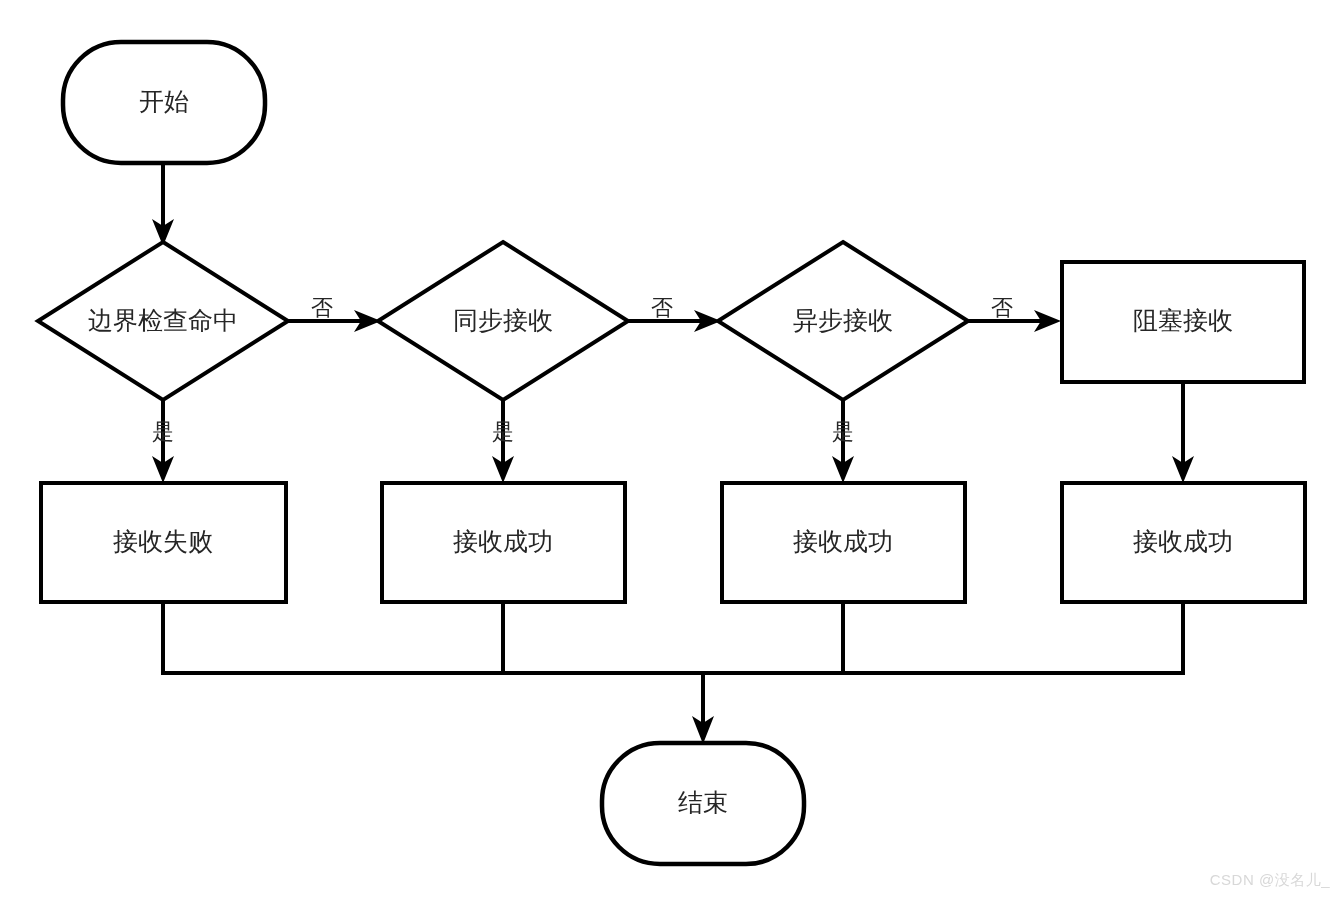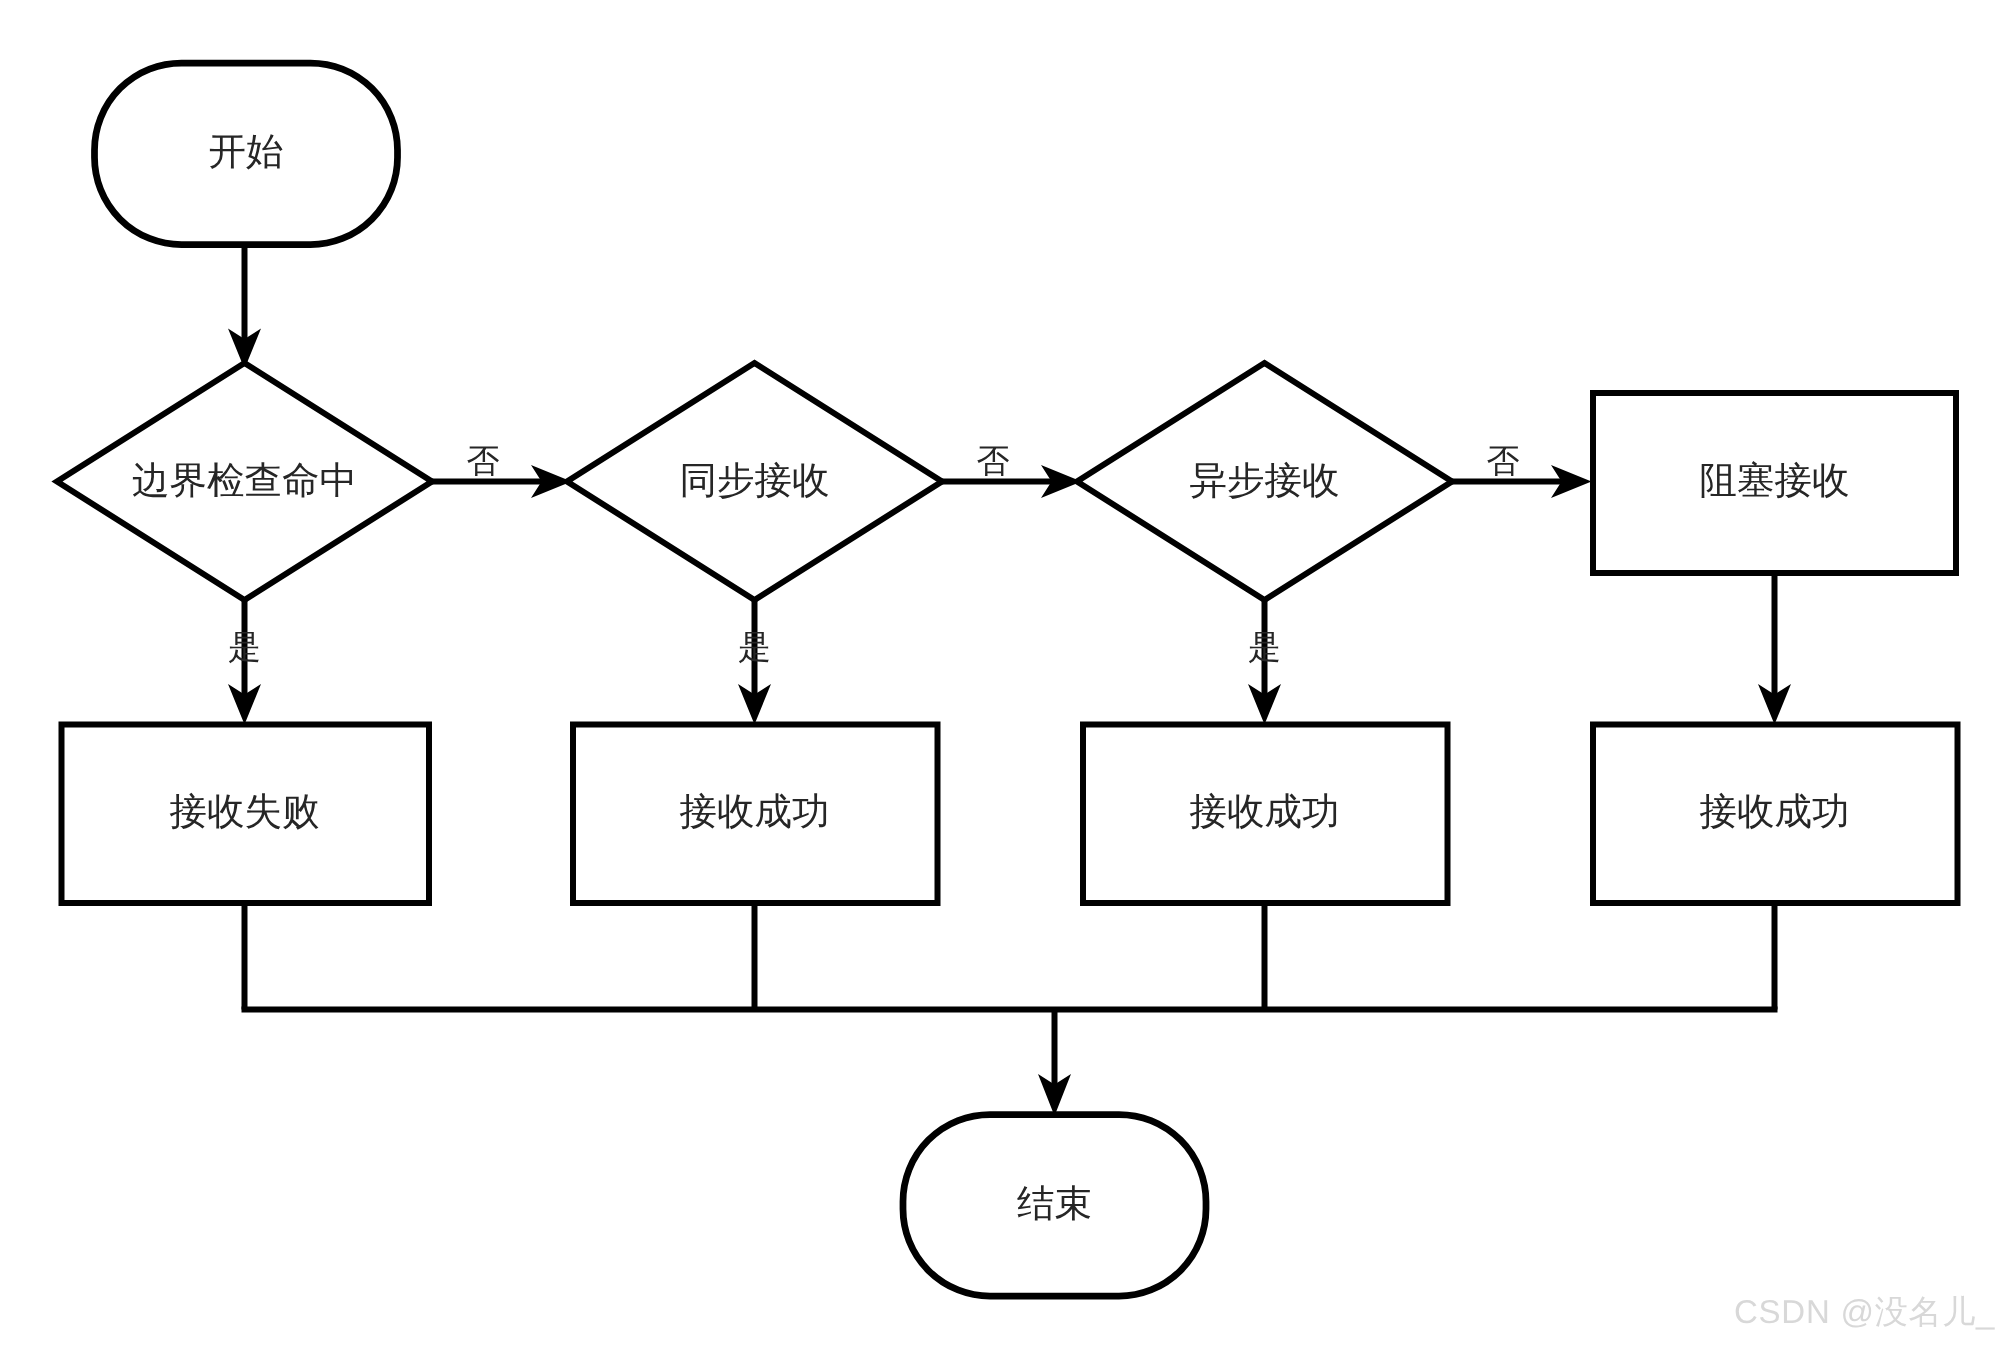--- a/index.html
+++ b/index.html
@@ -59,21 +59,21 @@
     font-size: 22px;
     text-anchor: middle;
     dominant-baseline: middle;
   }
   .watermark {
     position: absolute;
     right: 14px;
     bottom: 14px;
     color: #d8d8d8;
     font-family: "Liberation Sans", "DejaVu Sans", sans-serif;
-    font-size: 22px;
+    font-size: 15px;
     letter-spacing: 0.5px;
     white-space: nowrap;
     user-select: none;
   }
 </style>
 </head>
 <body>
 
 <div id="canvas">
 

